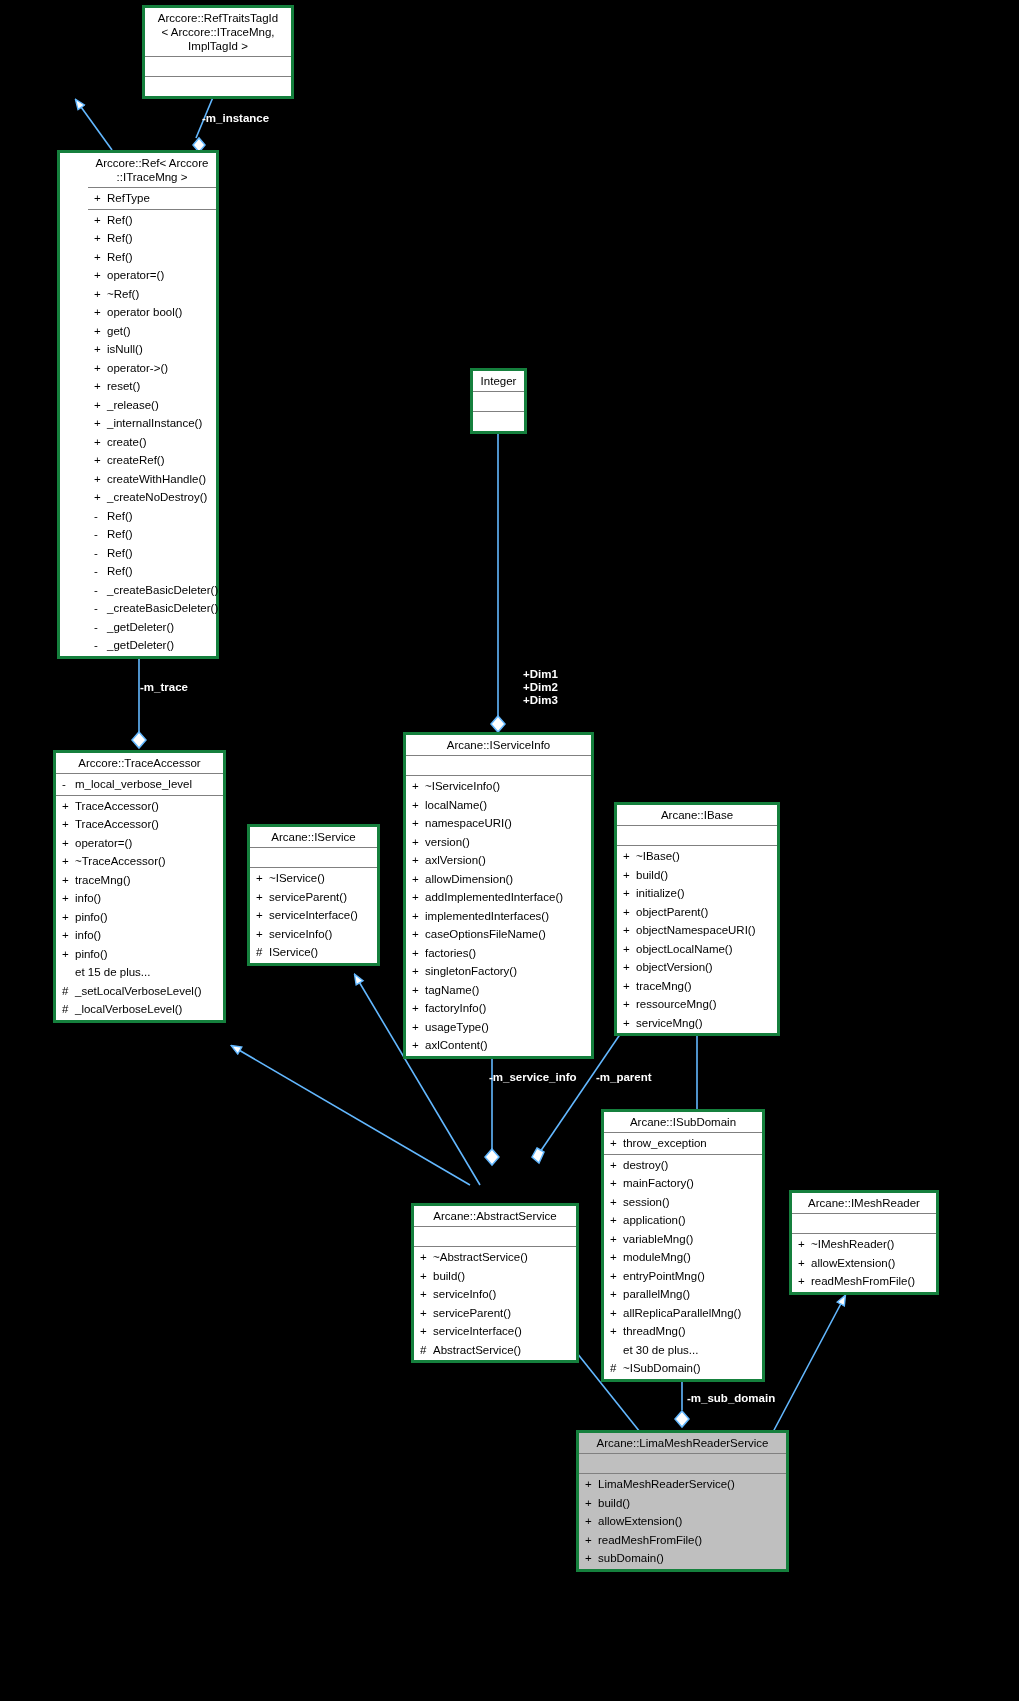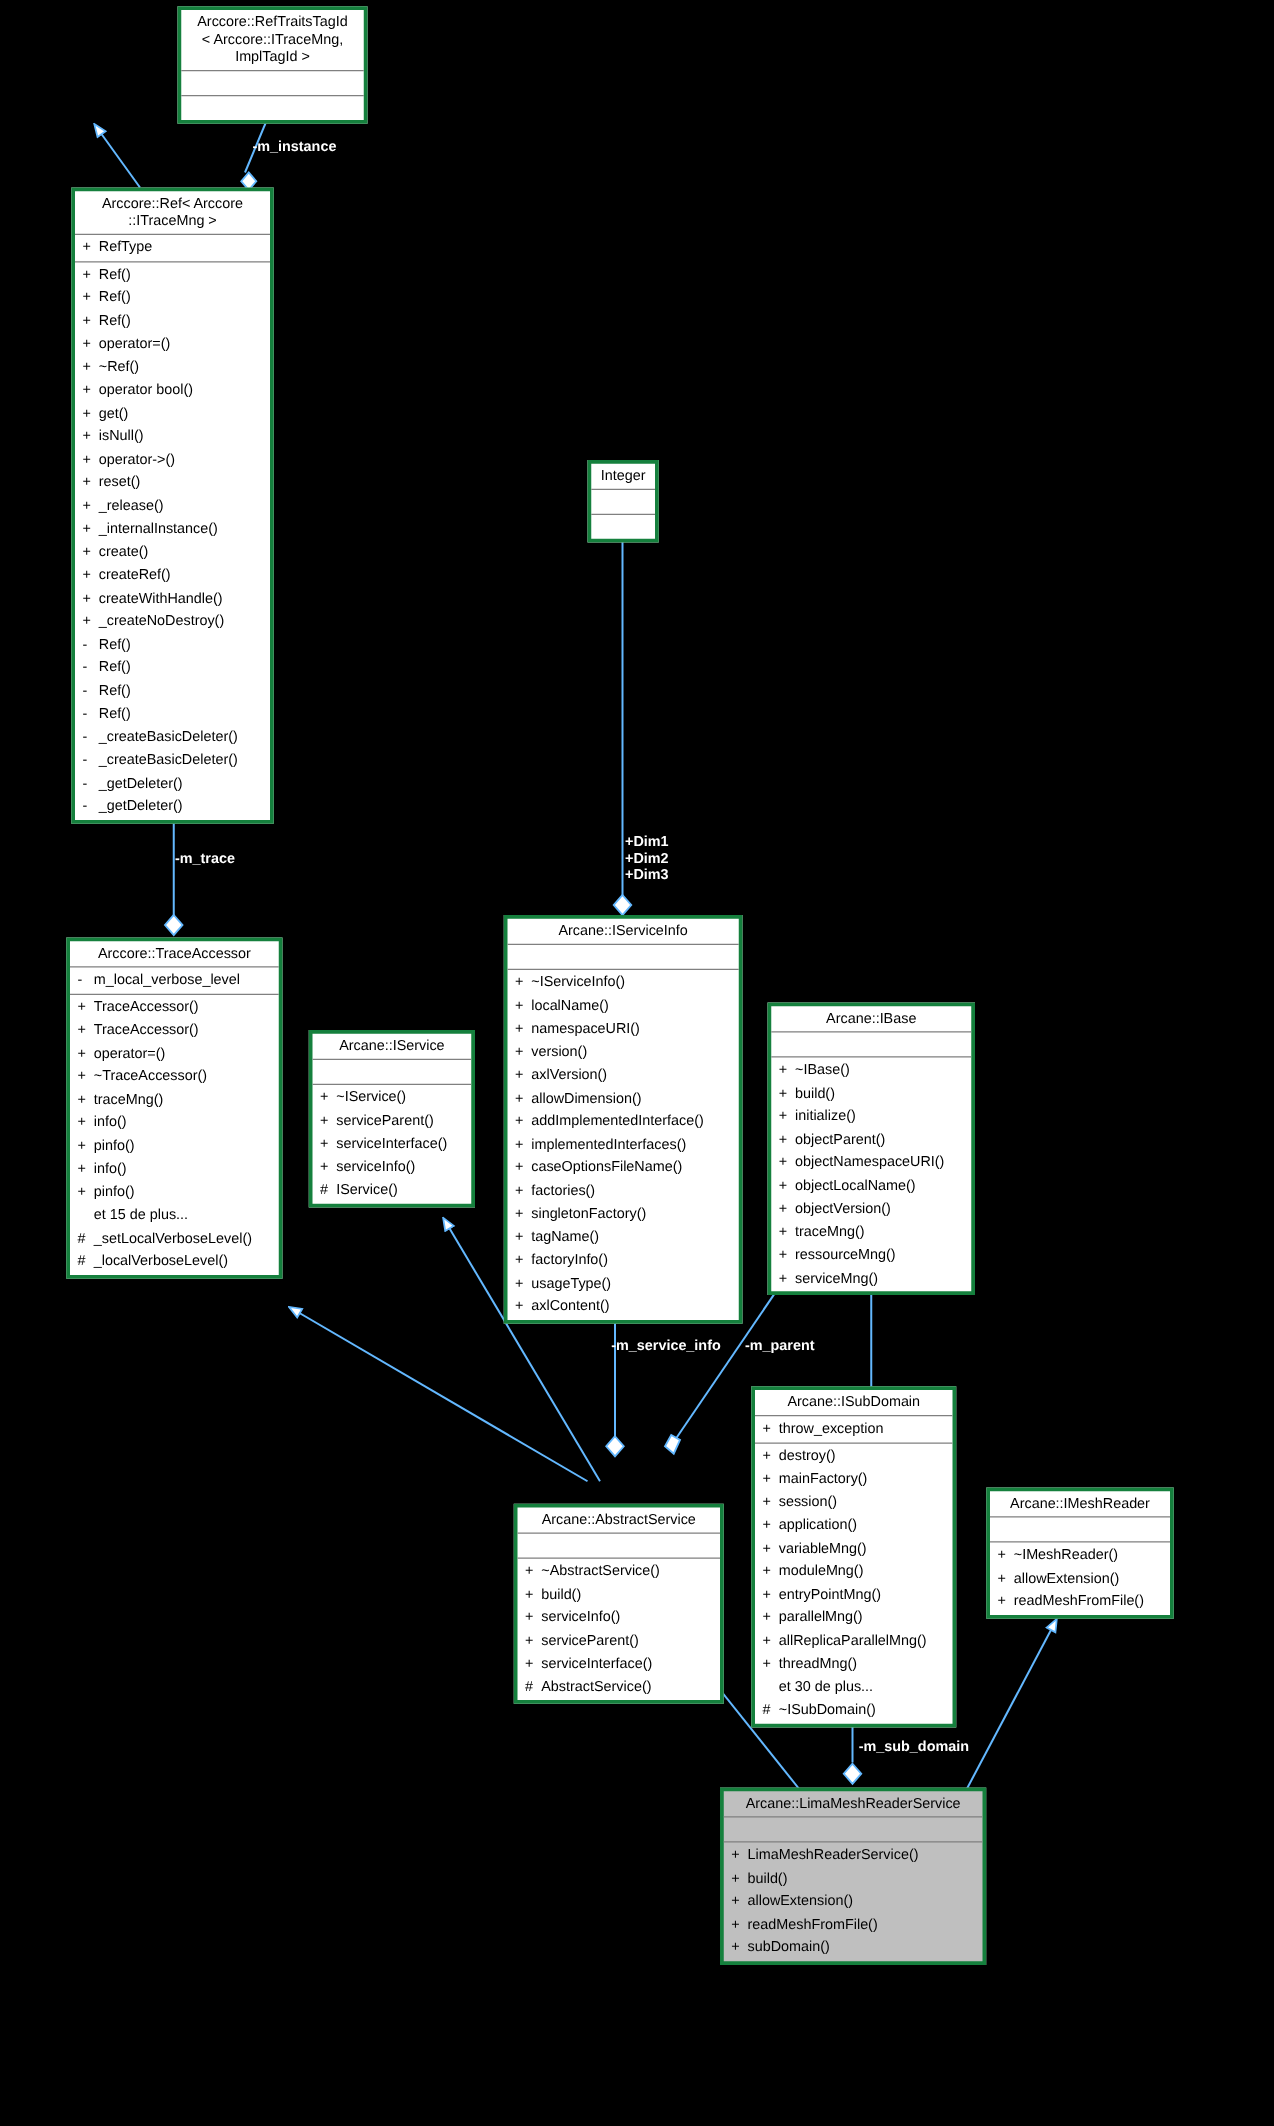--- a/index.html
+++ b/index.html
@@ -143,42 +143,42 @@
       <path d="M773,1432 L845,1296" stroke="#63b8ff" stroke-width="1.6" fill="none" marker-end="url(#hollowArrow)"></path>
     </g>
 
     <g>
       <path d="M682,1368 L682,1410" stroke="#63b8ff" stroke-width="1.6" fill="none"></path>
       <path d="M682,1411 L689,1419 L682,1427 L675,1419 z" fill="#ffffff" stroke="#63b8ff" stroke-width="1.5"></path>
     </g>
   </svg>
 
   <div class="edge-label" style="left:202px; top:112px;">-m_instance</div>
-  <div class="edge-label" style="left:500px; top:668px;">+Dim1
+  <div class="edge-label" style="left:500px; top:668px;padding-left:23px;">+Dim1
 +Dim2
 +Dim3</div>
   <div class="edge-label" style="left:140px; top:681px;">-m_trace</div>
   <div class="edge-label" style="left:489px; top:1071px;text-align:right;">-m_service_info</div>
   <div class="edge-label" style="left:596px; top:1071px;">-m_parent</div>
   <div class="edge-label" style="left:687px; top:1392px;">-m_sub_domain</div>
 
 
   <div class="node" style="left:142px; top:5px; width:152px;">
     <div class="node-title">Arccore::RefTraitsTagId
 &lt; Arccore::ITraceMng,
 ImplTagId &gt;</div>
     <div class="node-attrs">
       <div class="empty-compartment"></div>
     </div>
     <div class="node-ops">
       <div class="empty-compartment"></div>
     </div>
   </div>
 
-  <div class="node" style="left:57px; top:150px; width:162px;">
+  <div class="node" style="left:57px; top:150px; width:162px;padding-left:28px;">
     <div class="node-title">Arccore::Ref&lt; Arccore
 ::ITraceMng &gt;</div>
     <div class="node-attrs">
         <div class="row">
           <span class="vis">+</span>
           <span class="mname">RefType</span>
         </div>
       </div>
     <div class="node-ops">
         <div class="row">

